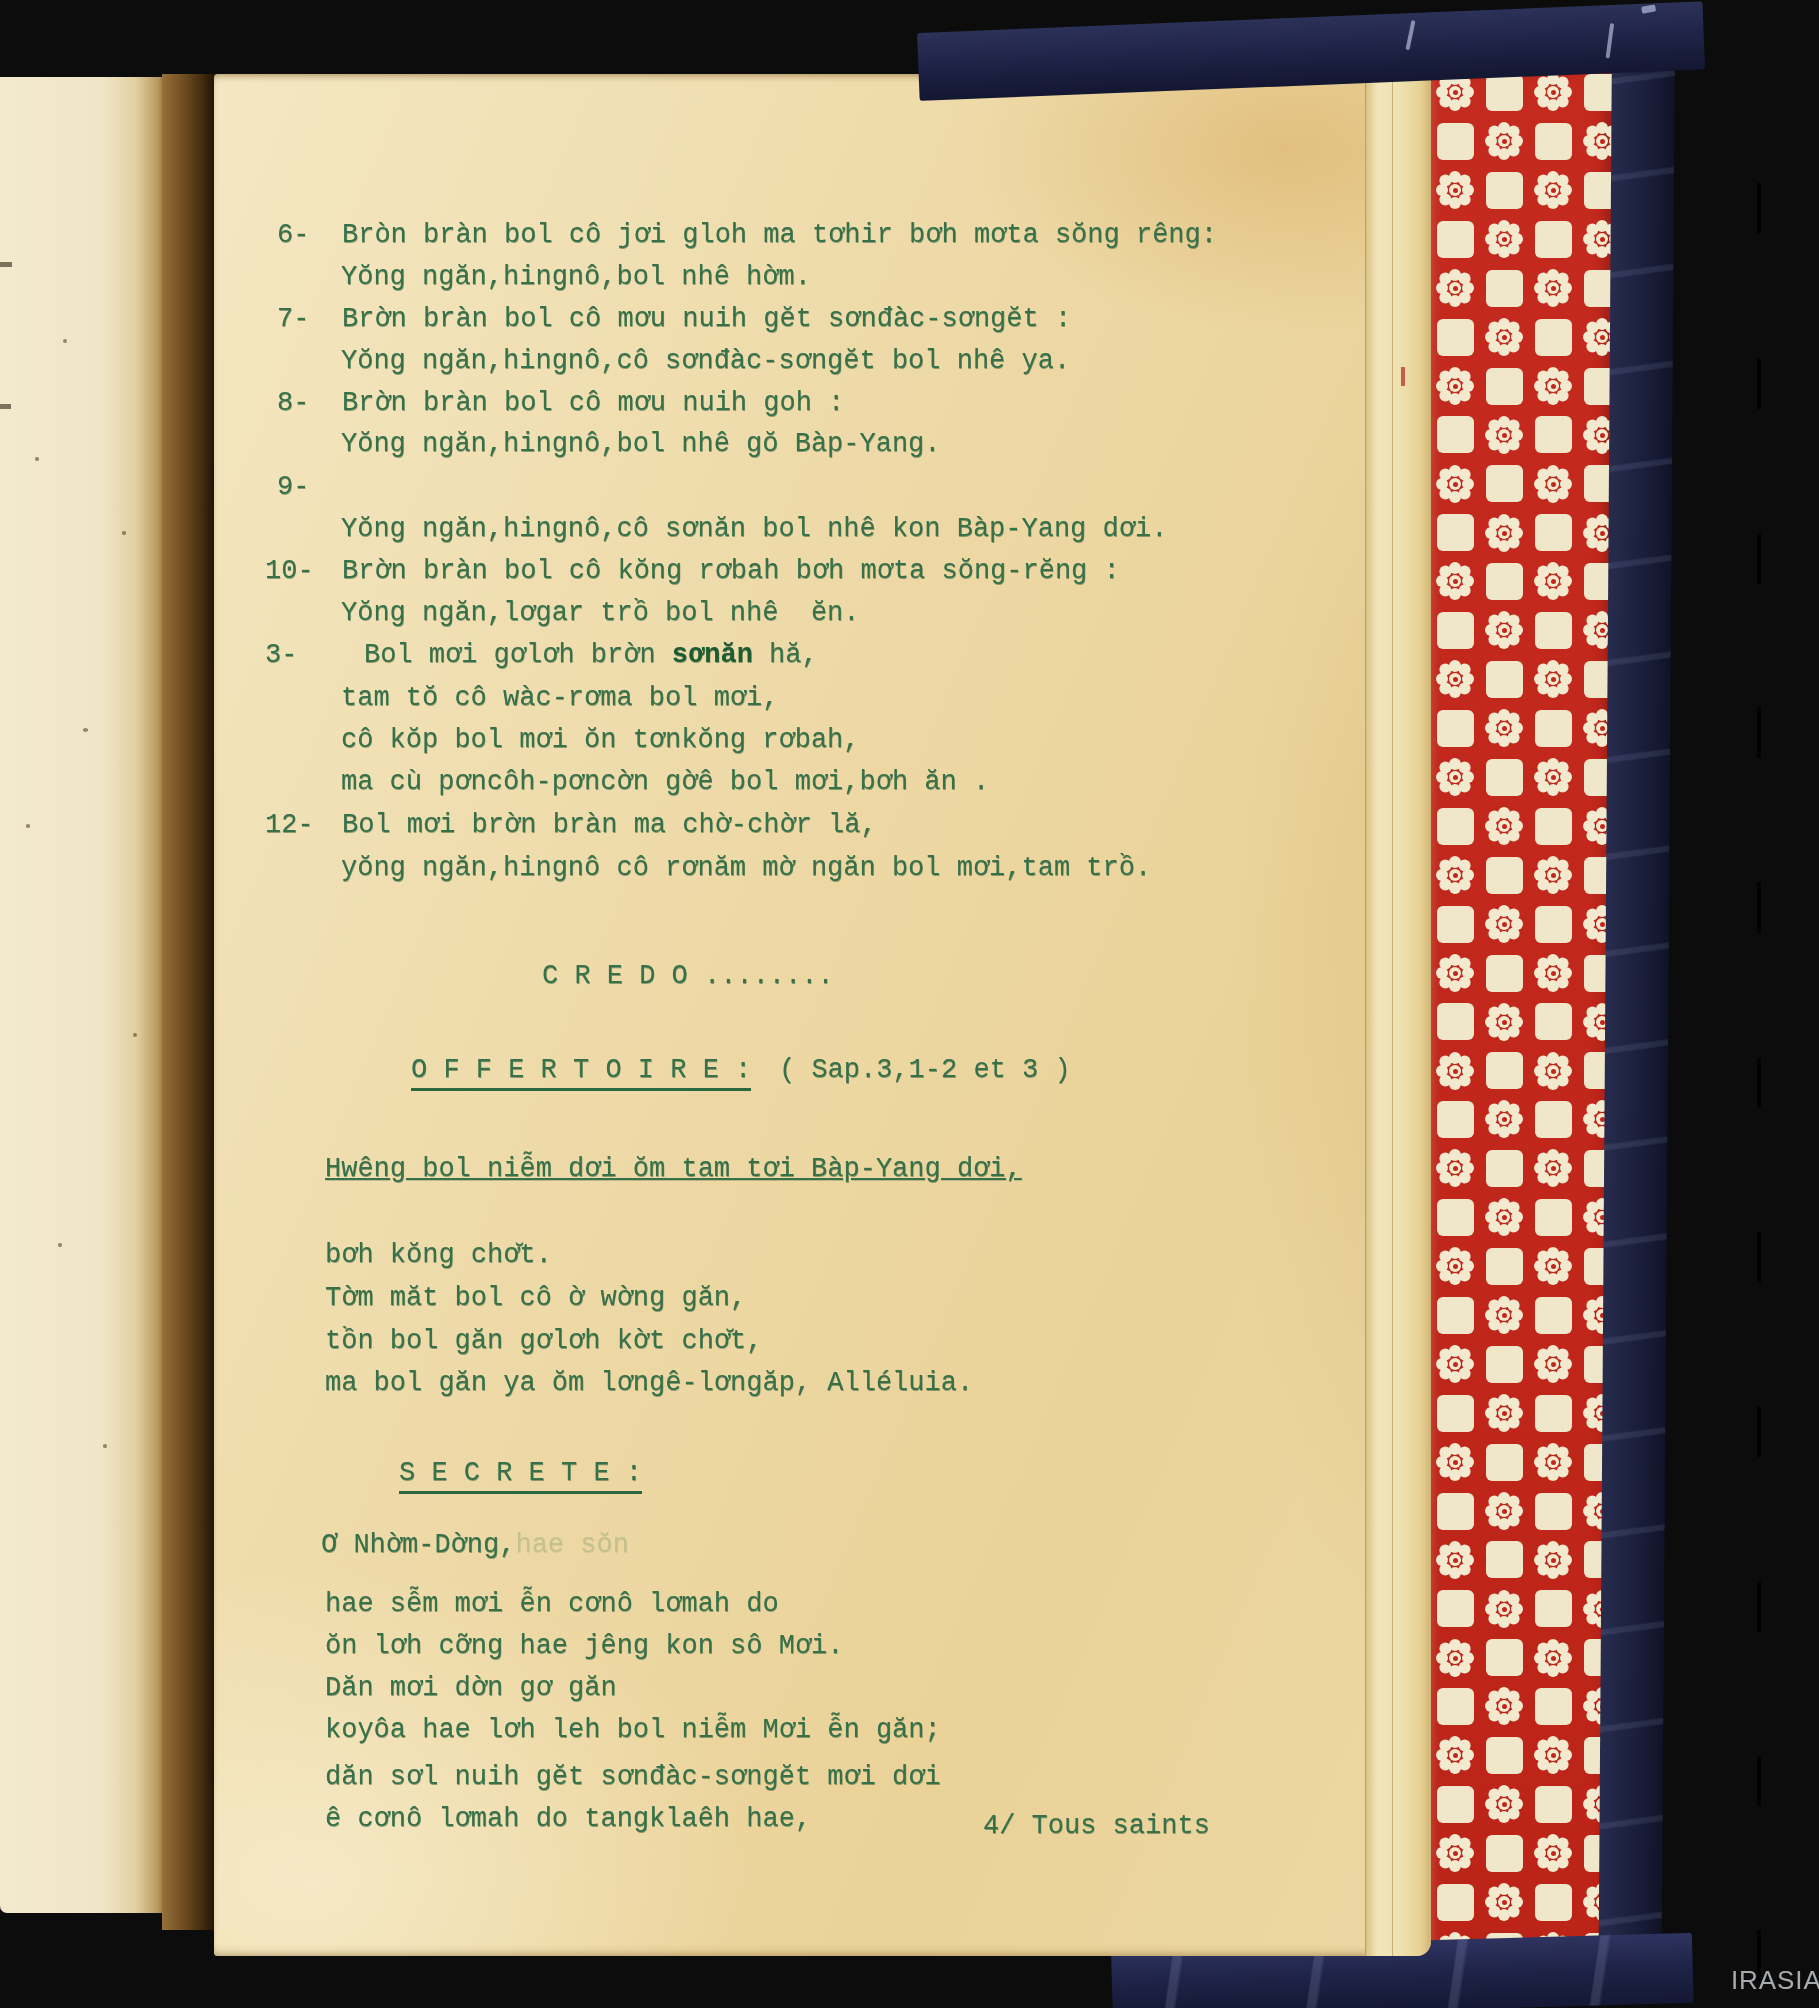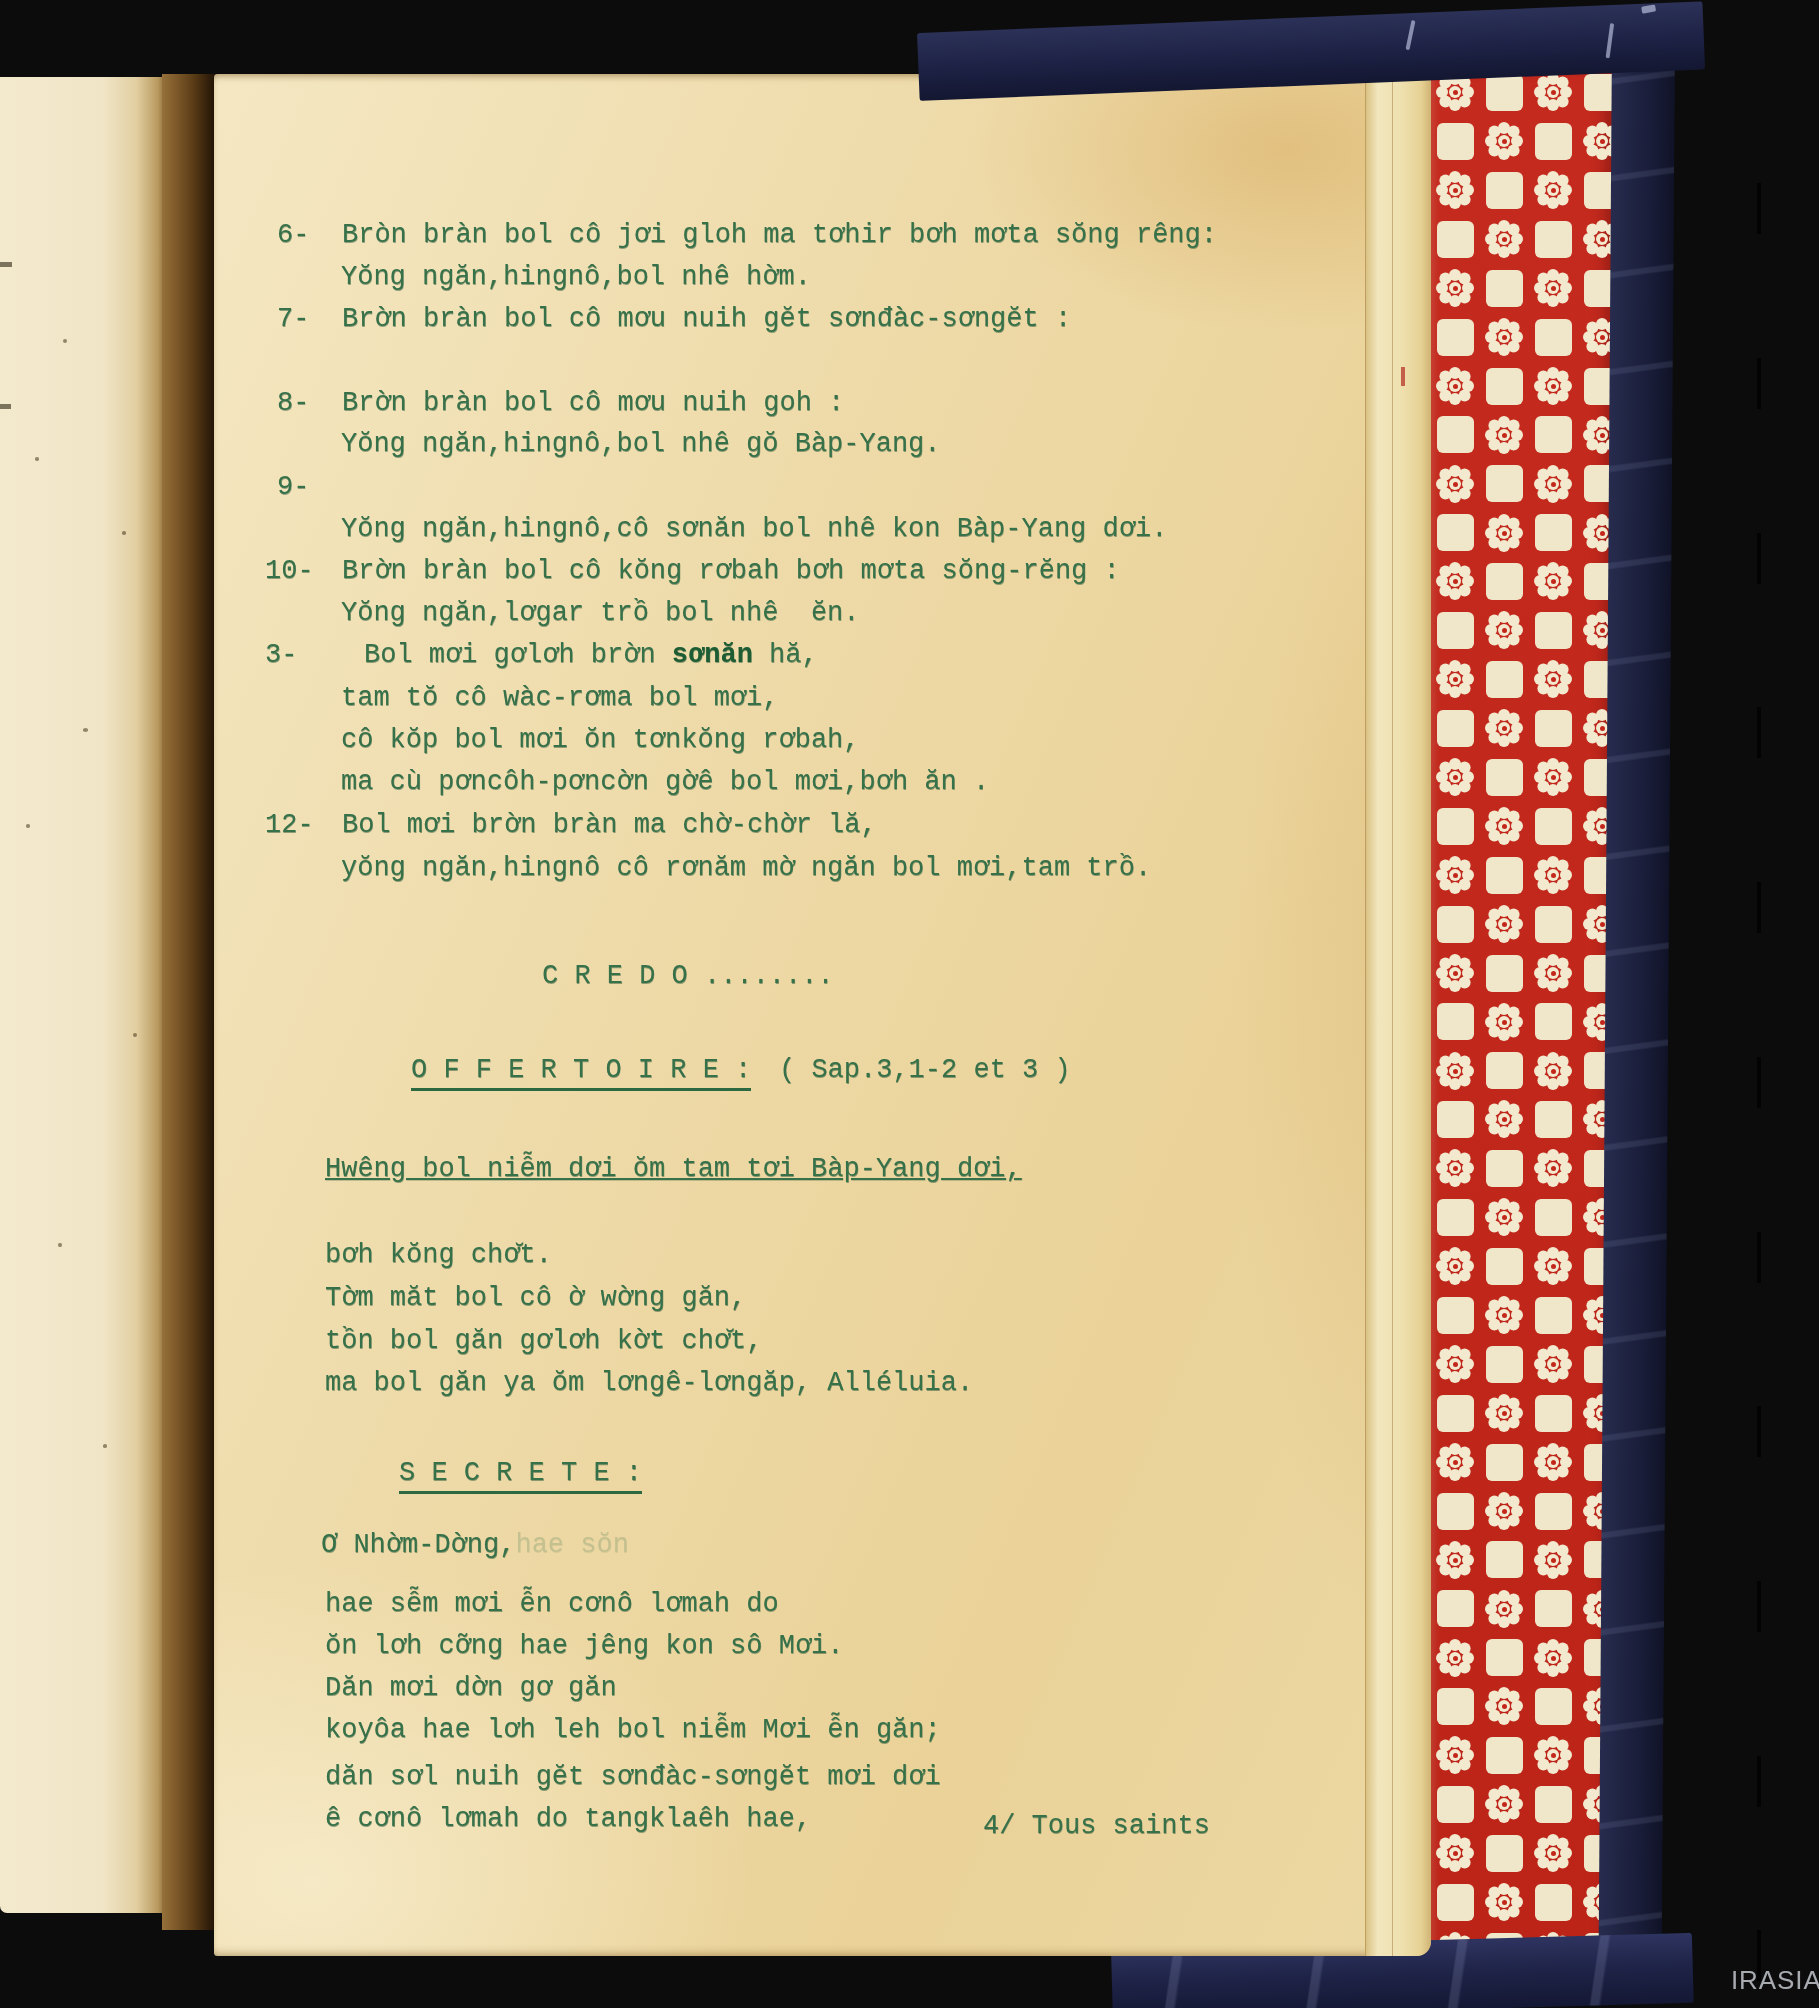--- a/index.html
+++ b/index.html
@@ -253,20 +253,21 @@
   <div class="page">
     <div class="sheet-edges"></div>
     <div class="red-tick" style="left:1187px;top:293px;"></div>
 
     <div class="tl" style="left:63px;top:146px;">6-</div>
     <div class="tl" style="left:128px;top:146px;">Bròn bràn bol cô jơi gloh ma tơhir bơh mơta sŏng rêng:</div>
     <div class="tl" style="left:127px;top:188px;">Yŏng ngăn,hingnô,bol nhê hờm.</div>
 
     <div class="tl" style="left:63px;top:230px;">7-</div>
     <div class="tl" style="left:128px;top:230px;">Brờn bràn bol cô mơu nuih gĕt sơnđàc-sơngĕt :</div>
+    <div class="tl" style="left:127px;top:272px;">Yŏng ngăn,hingnô,cô sơnđàc-sơngĕt bol nhê ya.</div>
 
     <div class="tl" style="left:63px;top:314px;">8-</div>
     <div class="tl" style="left:127px;top:355px;">Yŏng ngăn,hingnô,bol nhê gŏ Bàp-Yang.</div>
     <div class="tl" style="left:128px;top:314px;">Brờn bràn bol cô mơu nuih goh :</div>
 
     <div class="tl" style="left:63px;top:398px;">9-</div>
     <div class="tl" style="left:127px;top:440px;">Yŏng ngăn,hingnô,cô sơnăn bol nhê kon Bàp-Yang dơi.</div>
 
     <div class="tl" style="left:51px;top:482px;">10-</div>
     <div class="tl" style="left:127px;top:524px;">Yŏng ngăn,lơgar trồ bol nhê  ĕn.</div>

